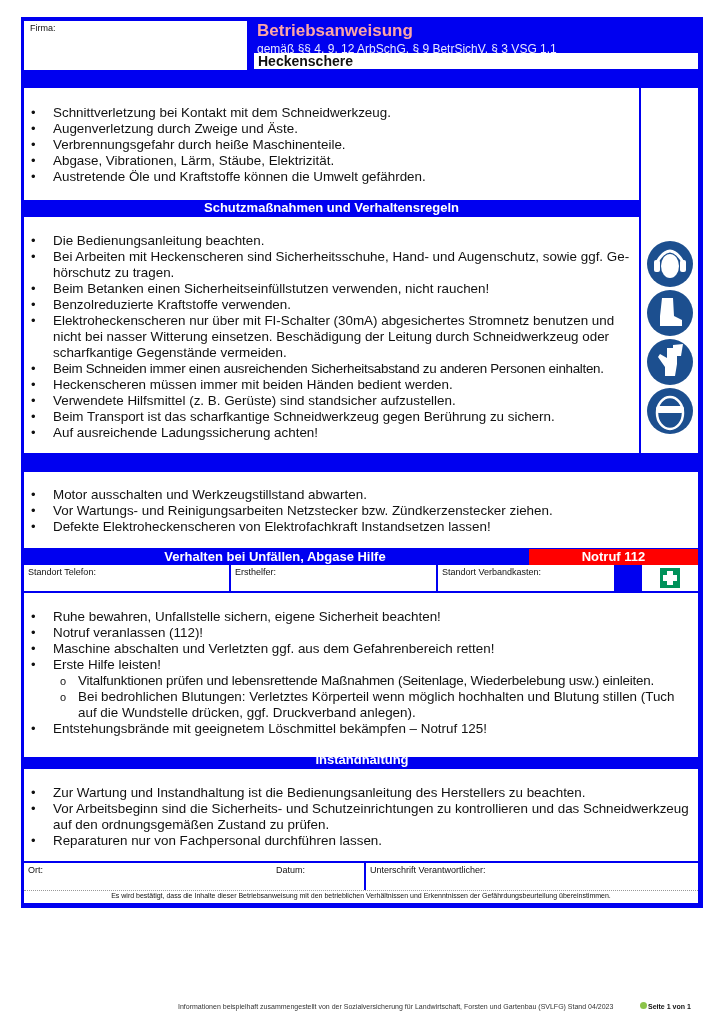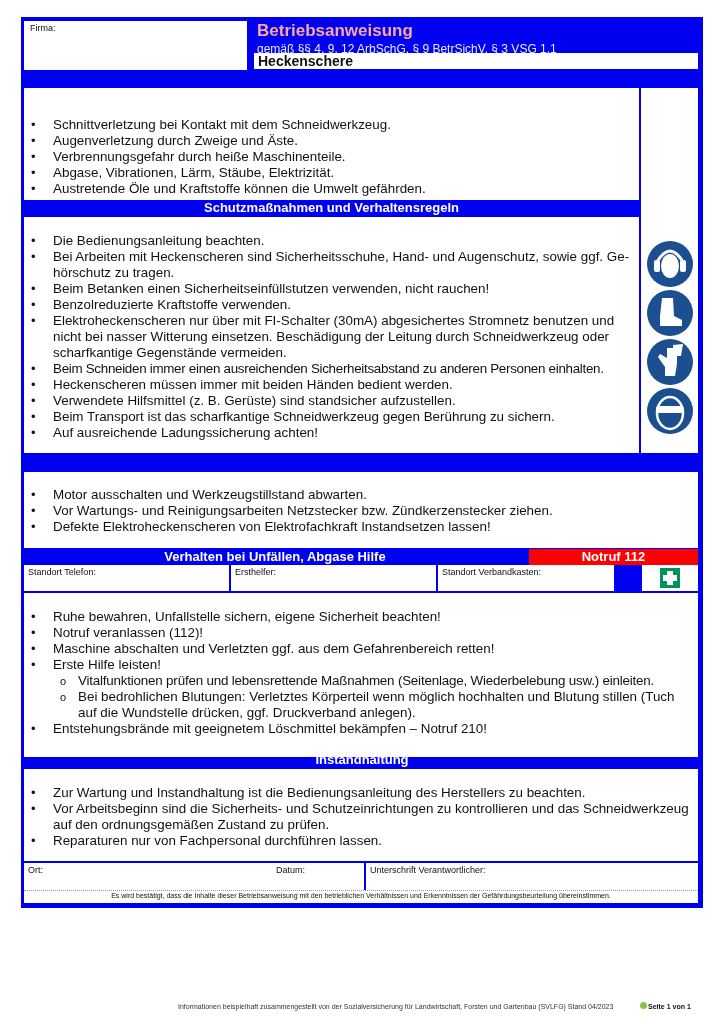--- a/index.html
+++ b/index.html
@@ -27,21 +27,21 @@
 
 <div class="frame">
 
   <div class="abs white firma">
       <span>Firma:</span>
     </div>
   <div class="abs title">Betriebsanweisung</div>
   <div class="abs subtitle">gemäß §§ 4, 9, 12 ArbSchG, § 9 BetrSichV, § 3 VSG 1.1</div>
   <div class="abs white subject">Heckenschere</div>
 
-  <div class="abs white sec" style="left:3px;top:71px;width:615px;height:112px;padding-top:29px;">
+  <div class="abs white sec" style="left:3px;top:71px;width:615px;height:112px;padding-top:17px;">
     <ul>
       <li>Schnittverletzung bei Kontakt mit dem Schneidwerkzeug.</li>
       <li>Augenverletzung durch Zweige und Äste.</li>
       <li>Verbrennungsgefahr durch heiße Maschinenteile.</li>
       <li>Abgase, Vibrationen, Lärm, Stäube, Elektrizität.</li>
       <li>Austretende Öle und Kraftstoffe können die Umwelt gefährden.</li>
     </ul>
   </div>
   <div class="abs white" style="left:620px;top:71px;width:57px;height:365px;">
     <svg class="sign" viewBox="0 0 50 200" width="50" height="200" style="position:absolute;left:4px;top:152px;">
@@ -107,21 +107,21 @@
     </svg>
   </div>
   <div class="abs white sec" style="left:3px;top:576px;width:674px;height:164px;padding-top:16px;">
     <ul>
       <li>Ruhe bewahren, Unfallstelle sichern, eigene Sicherheit beachten!</li>
       <li>Notruf veranlassen (112)!</li>
       <li>Maschine abschalten und Verletzten ggf. aus dem Gefahrenbereich retten!</li>
       <li>Erste Hilfe leisten!</li>
       <li class="sub" style="letter-spacing:-0.2px;">Vitalfunktionen prüfen und lebensrettende Maßnahmen (Seitenlage, Wiederbelebung usw.) einleiten.</li>
       <li class="sub" style="padding-right:10px;">Bei bedrohlichen Blutungen: Verletztes Körperteil wenn möglich hochhalten und Blutung stillen (Tuch auf die Wundstelle drücken, ggf. Druckverband anlegen).</li>
-      <li>Entstehungsbrände mit geeignetem Löschmittel bekämpfen – Notruf 210!</li>
+      <li>Entstehungsbrände mit geeignetem Löschmittel bekämpfen – Notruf 125!</li>
     </ul>
   </div>
 
   <div class="abs hdr" style="left:0;top:735px;width:682px;">Instandhaltung</div>
   <div class="abs white sec" style="left:3px;top:752px;width:674px;height:92px;padding-top:16px;">
     <ul style="padding-right:0;">
       <li>Zur Wartung und Instandhaltung ist die Bedienungsanleitung des Herstellers zu beachten.</li>
       <li>Vor Arbeitsbeginn sind die Sicherheits- und Schutzeinrichtungen zu kontrollieren und das Schneidwerkzeug auf den ordnungsgemäßen Zustand zu prüfen.</li>
       <li>Reparaturen nur von Fachpersonal durchführen lassen.</li>
     </ul>

